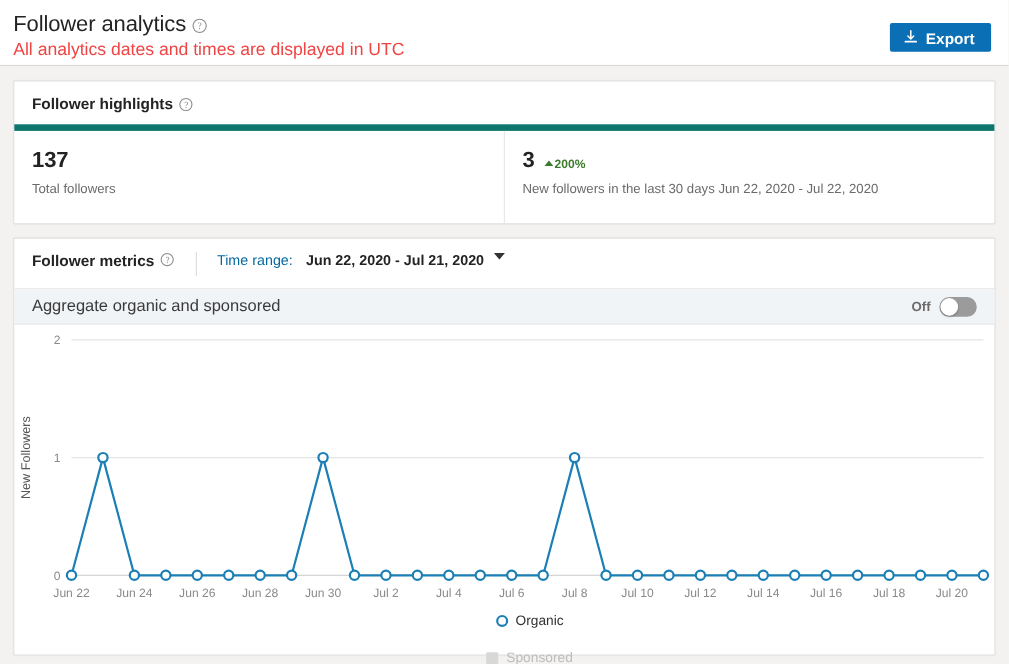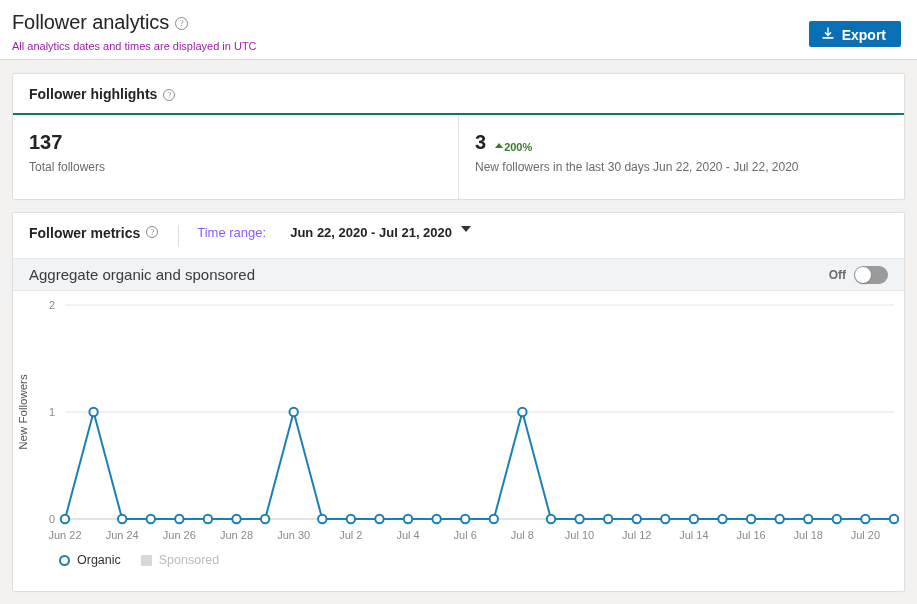--- a/index.html
+++ b/index.html
@@ -36,22 +36,22 @@
     font-size: 9px;
     line-height: 11px;
     text-align: center;
     font-family: "Liberation Serif", serif;
     position: relative;
     top: 1px;
   }
   .help-icon.sm { width: 12px; height: 12px; font-size: 8.5px; line-height: 10px; }
   .page-subtitle {
     margin-top: 4px;
-    font-size: 11px;
-    color: #a21caf;
+    font-size: 16px;
+    color: #ef4444;
     line-height: 16px;
   }
   .export-btn {
     position: absolute;
     right: 16px; top: 21px;
     display: flex; align-items: flex-start; gap: 7px;
     background: #0a6fb5;
     color: #ffffff;
     border: none;
     border-radius: 2px;
@@ -71,21 +71,21 @@
     border: 1px solid #e0e0e0;
     border-radius: 2px;
     box-shadow: 0 0 0 1px rgba(0,0,0,0.01);
     margin-bottom: 12px;
   }
 
   
   .card-title-row {
     padding: 12px 16px 11px 16px;
     display: flex; align-items: center; gap: 6px;
-    border-bottom: 2px solid #0f766e;
+    border-bottom: 6px solid #0f766e;
   }
   .card-title {
     font-size: 14px;
     font-weight: 700;
     color: #232323;
   }
   .highlights {
     display: flex;
     padding: 0;
   }
@@ -127,21 +127,21 @@
     padding: 12px 16px 11px 16px;
     display: flex; align-items: flex-start;
     border-bottom: 1px solid #e6e6e6;
   }
   .vdiv {
     width: 1px; height: 22px;
     background: #dcdcdc;
     margin: 0 18px 0 20px;
   }
   .time-range-label {
-    font-size: 13px; color: #8b5cf6; margin-right: 24px;
+    font-size: 13px; color: #0369a1; margin-right: 12px;
   }
   .time-range-value {
     font-size: 13px; font-weight: 700; color: #232323;
   }
   .caret-down {
     width: 0; height: 0;
     border-left: 5px solid transparent;
     border-right: 5px solid transparent;
     border-top: 6px solid #333333;
     display: inline-block;
@@ -182,20 +182,21 @@
   .chart-area {
     position: relative;
     height: 300px;
     padding: 0;
   }
   .chart-svg { display: block; }
   .legend {
     display: flex; align-items: center; gap: 20px;
     padding: 0 0 0 46px;
     margin-top: -6px;
+    flex-direction: column;
   }
   .legend-item {
     display: flex; align-items: center; gap: 7px;
     font-size: 12.5px;
     cursor: pointer;
   }
   .legend-item.active { color: #333333; }
   .legend-item.disabled { color: #bcbcbc; }
   .legend-circle {
     width: 11px; height: 11px;

